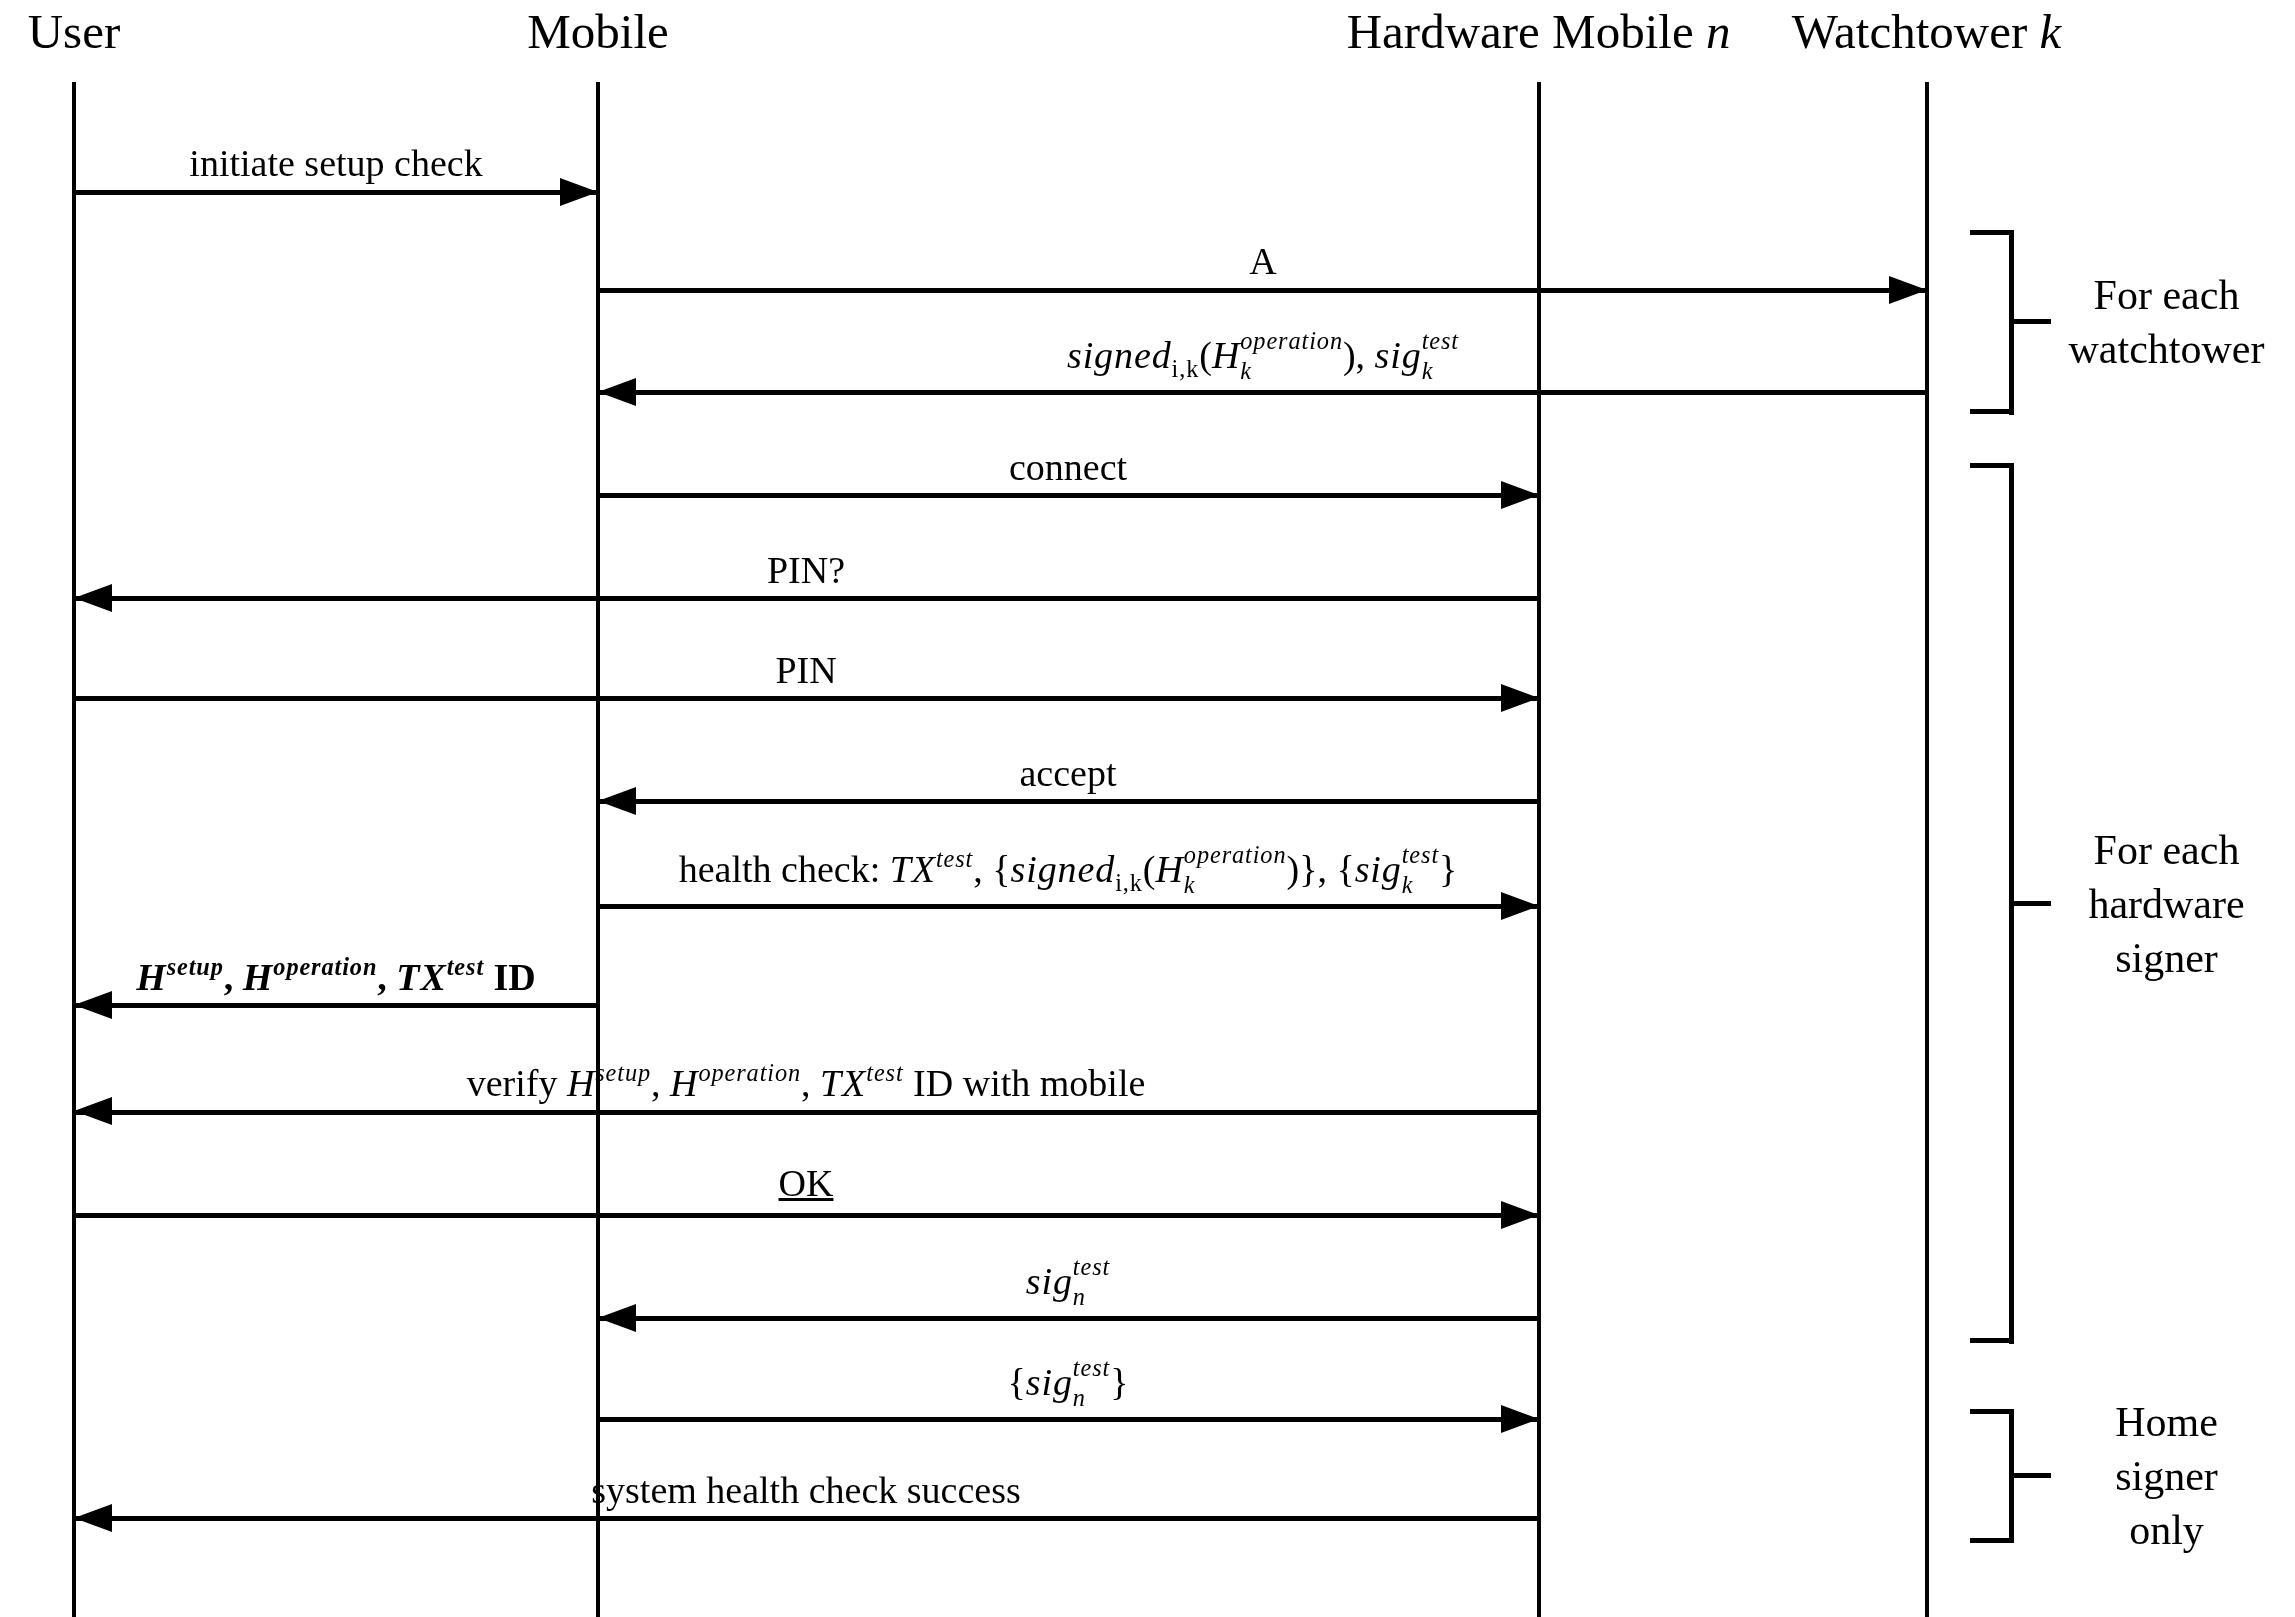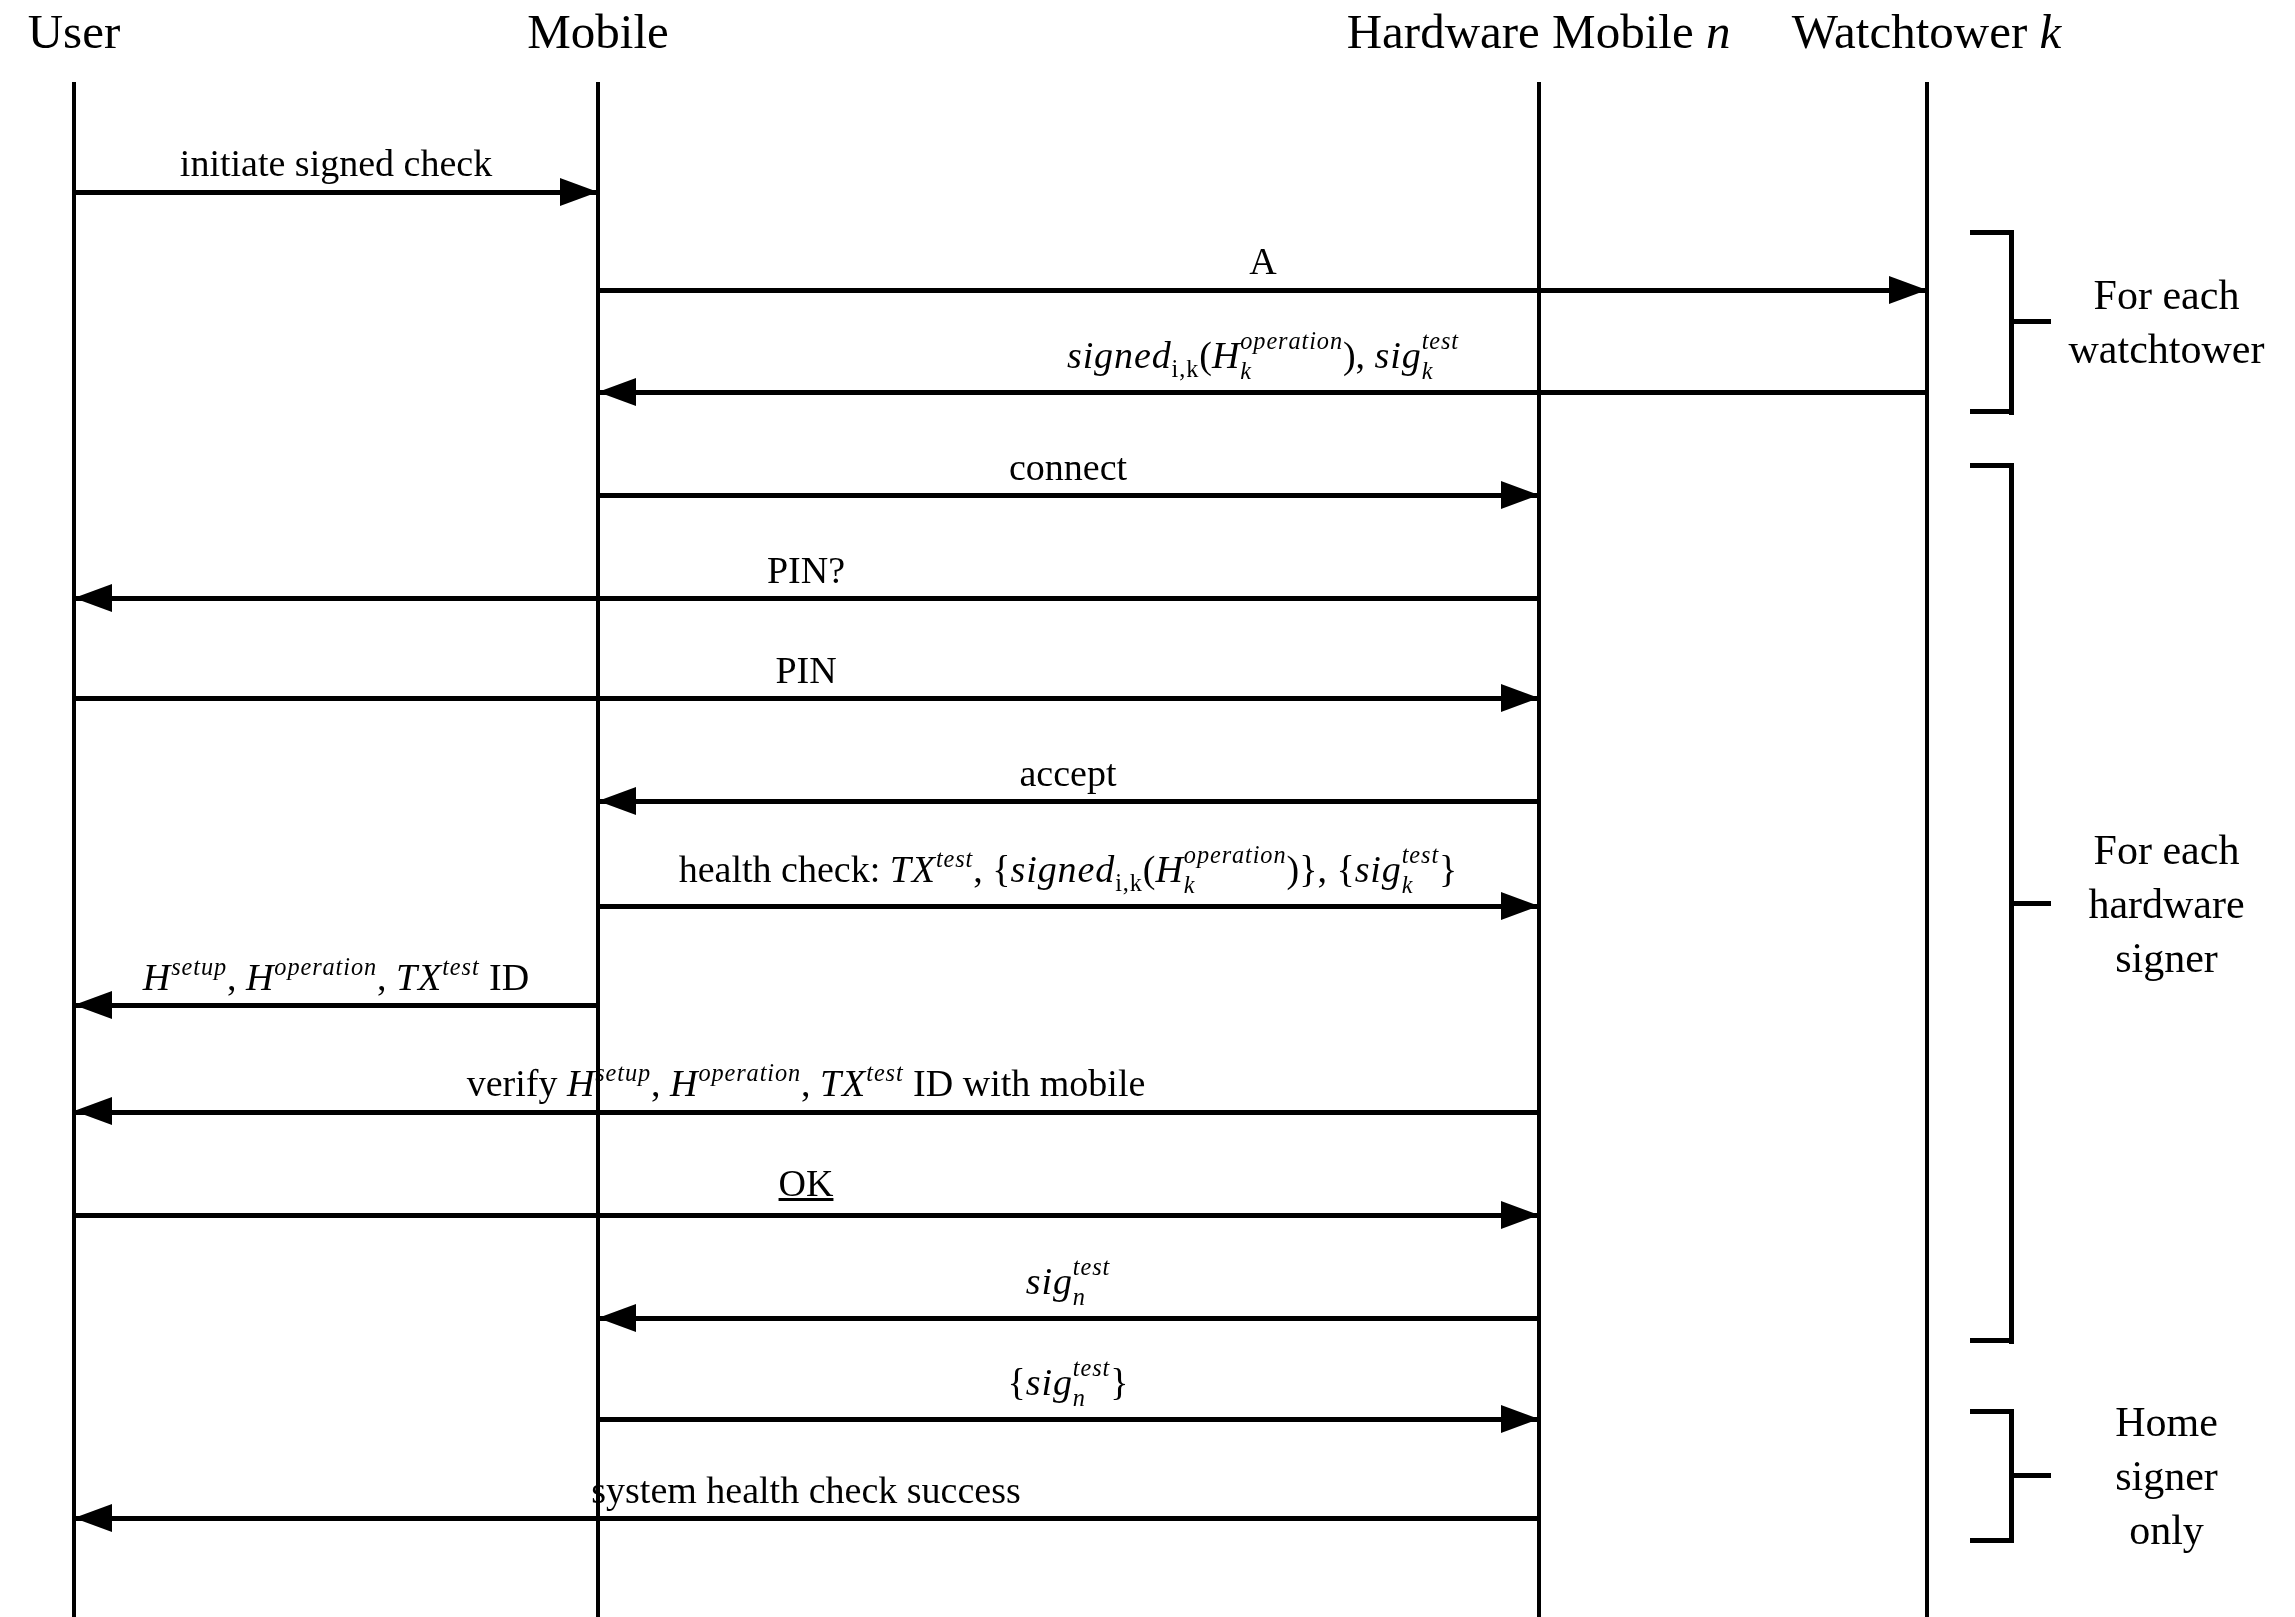--- a/index.html
+++ b/index.html
@@ -36,21 +36,21 @@
     </div>
   <div id="lifelines-layer">
       <div class="lifeline" style="left: 72px; top: 82px; height: 1535px;"></div>
       <div class="lifeline" style="left: 596px; top: 82px; height: 1535px;"></div>
       <div class="lifeline" style="left: 1537px; top: 82px; height: 1535px;"></div>
       <div class="lifeline" style="left: 1925px; top: 82px; height: 1535px;"></div>
     </div>
   <div id="messages-layer">
       <div class="msg-line" style="left: 74px; top: 190px; width: 524px;"></div>
       <div class="arrow-right" style="top: 178px; left: 560px;"></div>
-      <div class="msg-label" style="left: 336px; bottom: 1436px;"><span class="rm">initiate signed check</span></div>
+      <div class="msg-label" style="left: 336px; bottom: 1436px;"><span class="rm">initiate setup check</span></div>
       <div class="msg-line" style="left: 598px; top: 288px; width: 1329px;"></div>
       <div class="arrow-right" style="top: 276px; left: 1889px;"></div>
       <div class="msg-label" style="left: 1263px; bottom: 1338px;"><span class="rm">A</span></div>
       <div class="msg-line" style="left: 598px; top: 390px; width: 1329px;"></div>
       <div class="arrow-left" style="top: 378px; left: 598px;"></div>
       <div class="msg-label" style="left: 1263px; bottom: 1235px;"><span class="it">signed</span><span class="sub">i,k</span><span class="rm">(</span><span class="it">H</span><span class="supsub"><span class="ss-sup">operation</span><span class="ss-sub">k</span></span><span class="rm">), </span><span class="it">sig</span><span class="supsub"><span class="ss-sup">test</span><span class="ss-sub">k</span></span></div>
       <div class="msg-line" style="left: 598px; top: 493px; width: 941px;"></div>
       <div class="arrow-right" style="top: 481px; left: 1501px;"></div>
       <div class="msg-label" style="left: 1068px; bottom: 1132px;"><span class="rm">connect</span></div>
       <div class="msg-line" style="left: 74px; top: 596px; width: 1465px;"></div>
@@ -60,21 +60,21 @@
       <div class="arrow-right" style="top: 684px; left: 1501px;"></div>
       <div class="msg-label" style="left: 806px; bottom: 929px;"><span class="rm">PIN</span></div>
       <div class="msg-line" style="left: 598px; top: 799px; width: 941px;"></div>
       <div class="arrow-left" style="top: 787px; left: 598px;"></div>
       <div class="msg-label" style="left: 1068px; bottom: 826px;"><span class="rm">accept</span></div>
       <div class="msg-line" style="left: 598px; top: 904px; width: 941px;"></div>
       <div class="arrow-right" style="top: 892px; left: 1501px;"></div>
       <div class="msg-label" style="left: 1068px; bottom: 721px;"><span class="rm">health check: </span><span class="it">TX</span><span class="sup">test</span><span class="rm">, {</span><span class="it">signed</span><span class="sub">i,k</span><span class="rm">(</span><span class="it">H</span><span class="supsub"><span class="ss-sup">operation</span><span class="ss-sub">k</span></span><span class="rm">)}, {</span><span class="it">sig</span><span class="supsub"><span class="ss-sup">test</span><span class="ss-sub">k</span></span><span class="rm">}</span></div>
       <div class="msg-line" style="left: 74px; top: 1003px; width: 524px;"></div>
       <div class="arrow-left" style="top: 991px; left: 74px;"></div>
-      <div class="msg-label" style="left: 336px; bottom: 622px;"><span class="it">H</span><span class="sup">setup</span><span class="rm">, </span><span class="it">H</span><span class="sup">operation</span><span class="rm">, </span><span class="it">TX</span><span class="sup">test</span><span class="rm"> ID</span></div>
+      <div class="msg-label" style="left: 336px; bottom: 622px; font-weight: bold;"><span class="it">H</span><span class="sup">setup</span><span class="rm">, </span><span class="it">H</span><span class="sup">operation</span><span class="rm">, </span><span class="it">TX</span><span class="sup">test</span><span class="rm"> ID</span></div>
       <div class="msg-line" style="left: 74px; top: 1110px; width: 1465px;"></div>
       <div class="arrow-left" style="top: 1097px; left: 74px;"></div>
       <div class="msg-label" style="left: 806px; bottom: 516px;"><span class="rm">verify </span><span class="it">H</span><span class="sup">setup</span><span class="rm">, </span><span class="it">H</span><span class="sup">operation</span><span class="rm">, </span><span class="it">TX</span><span class="sup">test</span><span class="rm"> ID with mobile</span></div>
       <div class="msg-line" style="left: 74px; top: 1213px; width: 1465px;"></div>
       <div class="arrow-right" style="top: 1201px; left: 1501px;"></div>
       <div class="msg-label" style="left: 806px; bottom: 416px; text-decoration: underline;"><span class="rm">OK</span></div>
       <div class="msg-line" style="left: 598px; top: 1316px; width: 941px;"></div>
       <div class="arrow-left" style="top: 1304px; left: 598px;"></div>
       <div class="msg-label" style="left: 1068px; bottom: 309px;"><span class="it">sig</span><span class="supsub"><span class="ss-sup">test</span><span class="ss-sub">n</span></span></div>
       <div class="msg-line" style="left: 598px; top: 1417px; width: 941px;"></div>

